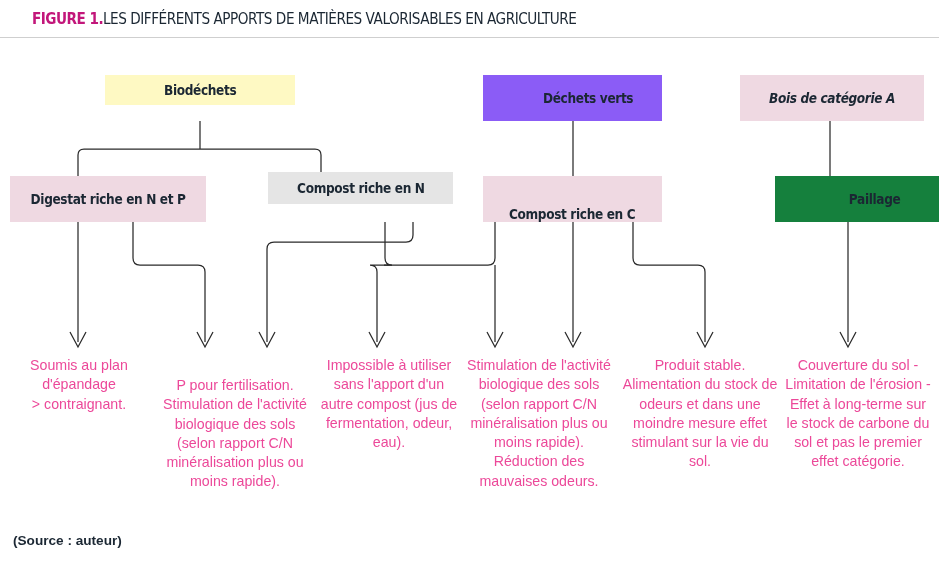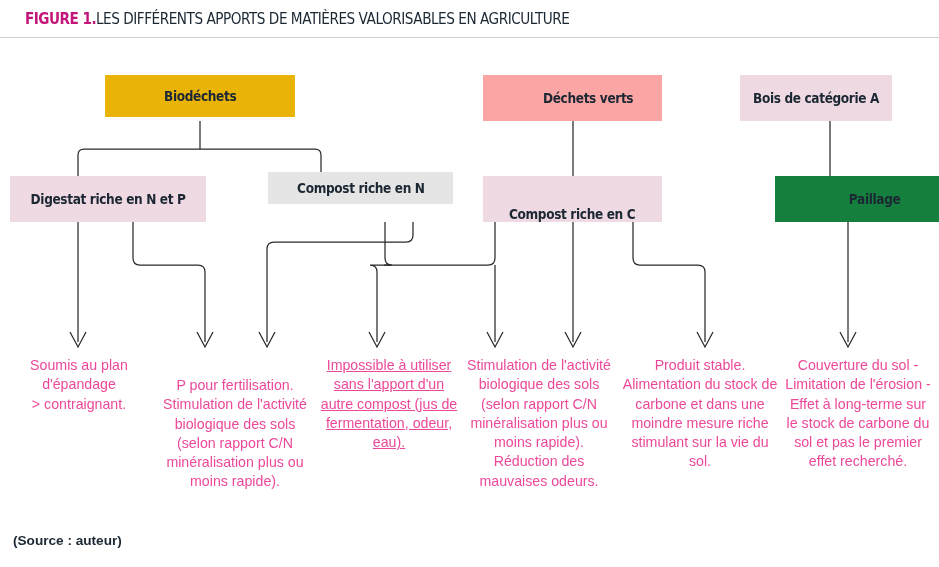--- a/index.html
+++ b/index.html
@@ -18,21 +18,21 @@
   
   #title-bar {
     position: absolute;
     left: 0;
     top: 0;
     width: 939px;
     height: 38px;
     display: flex;
     align-items: center;
     box-sizing: border-box;
-    padding-left: 25px;
+    padding-left: 32px;
     border-bottom: 1px solid #cfcfcf;
   }
   #title-prefix {
     font-family: "DejaVu Sans", sans-serif;
     font-weight: bold;
     font-size: 15.5px;
     letter-spacing: -0.6px;
     color: #c2167a;
     transform: scaleX(0.88);
     transform-origin: left center;
@@ -153,29 +153,29 @@
   <path d="M573,222 L573,342" style="stroke: rgb(42, 42, 42);"></path>
   <path class="arrowhead" d="M565,332 L573,347 L581,332" style="stroke: rgb(42, 42, 42);"></path>
 
   <path d="M633,222 L633,258 Q633,265 640,265 L698,265 Q705,265 705,272 L705,342" style="stroke: rgb(42, 42, 42);"></path>
   <path class="arrowhead" d="M697,332 L705,347 L713,332" style="stroke: rgb(42, 42, 42);"></path>
 
   <path d="M848,222 L848,342" style="stroke: rgb(42, 42, 42);"></path>
   <path class="arrowhead" d="M840,332 L848,347 L856,332" style="stroke: rgb(42, 42, 42);"></path>
 </svg>
 
-<div class="node-box" style="left: 105px; top: 75px; width: 190px; height: 42px; background: #eab308;">
+<div class="node-box" style="left: 105px; top: 75px; width: 190px; height: 30px; background: #fef9c3;">
   <span class="node-label">Biodéchets</span>
 </div>
 
-<div class="node-box" style="left: 483px; top: 75px; width: 179px; height: 46px; background: #fca5a5; padding-left: 32px;">
+<div class="node-box" style="left: 483px; top: 75px; width: 179px; height: 46px; background: #8b5cf6; padding-left: 32px;">
   <span class="node-label">Déchets verts</span>
 </div>
 
-<div class="node-box" style="left: 740px; top: 75px; width: 152px; height: 46px; background: rgb(239, 217, 226);">
+<div class="node-box" style="left: 740px; top: 75px; width: 184px; height: 46px; background: rgb(239, 217, 226); font-style: italic;">
   <span class="node-label">Bois de catégorie A</span>
 </div>
 
 <div class="node-box" style="left: 10px; top: 176px; width: 196px; height: 46px; background: rgb(239, 217, 226);">
   <span class="node-label">Digestat riche en N et P</span>
 </div>
 
 <div class="node-box" style="left: 268px; top: 172px; width: 185px; height: 32px; background: #e5e5e5;">
   <span class="node-label">Compost riche en N</span>
 </div>
@@ -186,21 +186,21 @@
 
 <div class="node-box" style="left: 740px; top: 176px; width: 200px; height: 46px; background: #15803d; margin-left: 35px;">
   <span class="node-label">Paillage</span>
 </div>
 
 <div class="leaf-text" style="left: 5px; top: 356px; width: 148px; white-space: pre-line;">Soumis au plan d'épandage
 &gt; contraignant.</div>
 
 <div class="leaf-text" style="left:156px; top:376px; width:158px;">P pour fertilisation. Stimulation de l'activité biologique des sols (selon rapport C/N minéralisation plus ou moins rapide).</div>
 
-<div class="leaf-text" style="left:318px; top:356px; width:142px;text-decoration:underline;">Impossible à utiliser sans l'apport d'un autre compost (jus de fermentation, odeur, eau).</div>
+<div class="leaf-text" style="left:318px; top:356px; width:142px;">Impossible à utiliser sans l'apport d'un autre compost (jus de fermentation, odeur, eau).</div>
 
 <div class="leaf-text" style="left:463px; top:356px; width:152px;">Stimulation de l'activité biologique des sols (selon rapport C/N minéralisation plus ou moins rapide). Réduction des mauvaises odeurs.</div>
 
-<div class="leaf-text" style="left:620px; top:356px; width:160px;">Produit stable. Alimentation du stock de carbone et dans une moindre mesure riche stimulant sur la vie du sol.</div>
-
-<div class="leaf-text" style="left:784px; top:356px; width:148px;">Couverture du sol - Limitation de l'érosion - Effet à long-terme sur le stock de carbone du sol et pas le premier effet recherché.</div>
+<div class="leaf-text" style="left:620px; top:356px; width:160px;">Produit stable. Alimentation du stock de odeurs et dans une moindre mesure effet stimulant sur la vie du sol.</div>
+
+<div class="leaf-text" style="left:784px; top:356px; width:148px;">Couverture du sol - Limitation de l'érosion - Effet à long-terme sur le stock de carbone du sol et pas le premier effet catégorie.</div>
 
 <div id="source-note">(Source : auteur)</div>
 
 </body></html>

